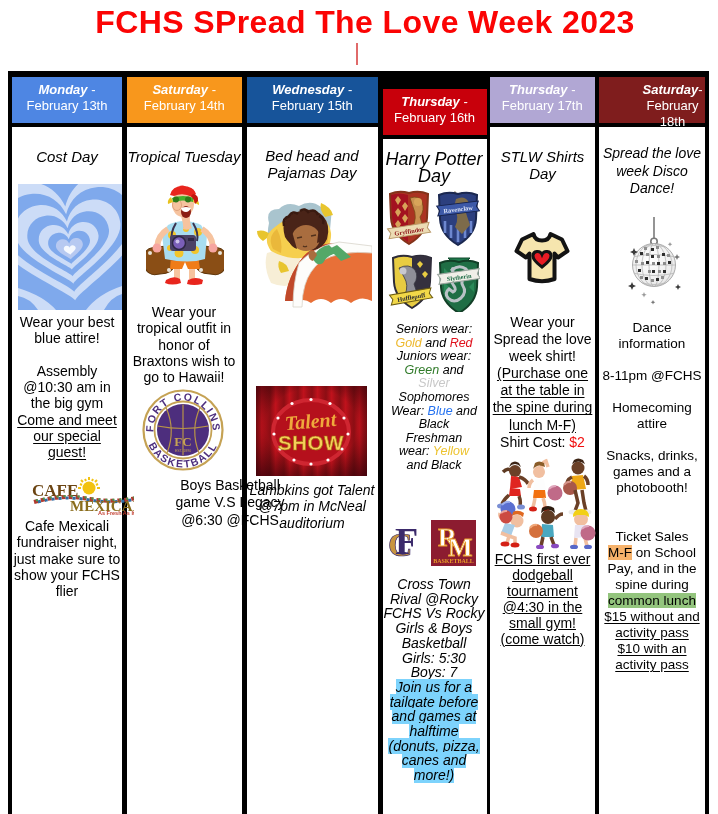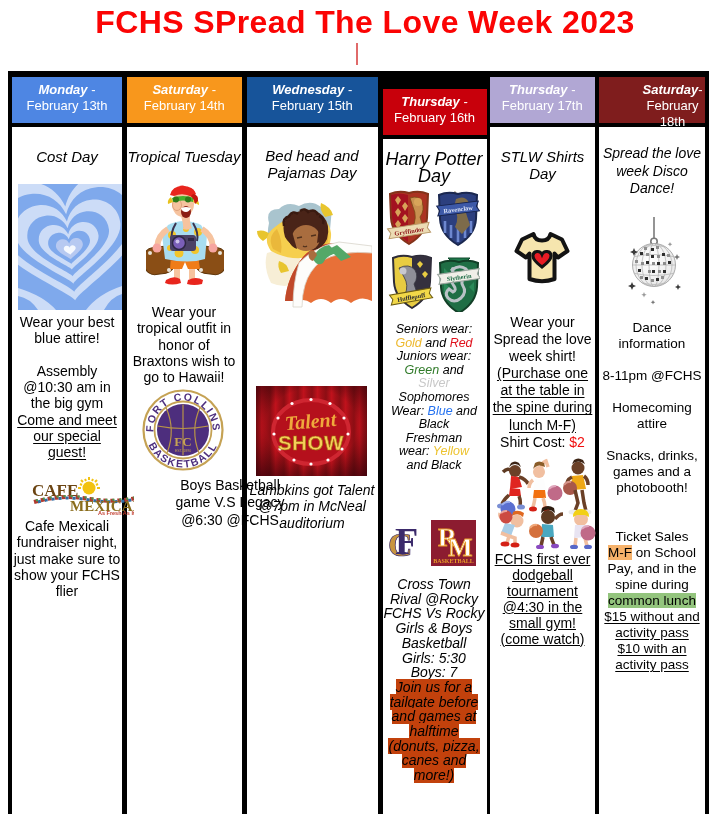--- a/index.html
+++ b/index.html
@@ -314,21 +314,21 @@
   <div class="abs" id="fcsmall" style="left:389px;top:524px;"><svg width="36" height="39" viewBox="0 0 36 39">
     <text x="-1" y="32" font-family="Liberation Serif,serif" font-weight="bold" font-size="34" fill="#c8953f" stroke="#3b2a6b" stroke-width="0.7">C</text>
     <text x="6" y="30" font-family="Liberation Serif,serif" font-weight="bold" font-size="38" fill="#3b2a6b">F</text>
   </svg></div>
   <div class="abs" id="rmlogo" style="left:431px;top:520px;"><svg width="45" height="46" viewBox="0 0 45 46">
     <rect width="45" height="46" fill="#8c1c30"></rect>
     <text x="7" y="26" font-family="Liberation Serif,serif" font-weight="bold" font-size="26" fill="#fff" stroke="#e89c28" stroke-width="0.9">R</text>
     <text x="17" y="36" font-family="Liberation Serif,serif" font-weight="bold" font-size="26" fill="#fff" stroke="#e89c28" stroke-width="0.9">M</text>
     <text x="22.5" y="43" text-anchor="middle" font-family="Liberation Serif,serif" font-weight="bold" font-size="6" fill="#e89c28">BASKETBALL</text>
   </svg></div>
-  <div class="c it" style="left:382px;width:104px;top:577px;line-height:14.7px;">Cross Town<br>Rival @Rocky<br>FCHS Vs Rocky<br>Girls &amp; Boys<br>Basketball<br>Girls: 5:30<br>Boys: 7<br><span style="background:#c2410c;">Join us for a<br>tailgate before<br>and games at<br>halftime<br>(donuts, pizza,<br>canes and<br>more!)</span></div>
+  <div class="c it" style="left:382px;width:104px;top:577px;line-height:14.7px;">Cross Town<br>Rival @Rocky<br>FCHS Vs Rocky<br>Girls &amp; Boys<br>Basketball<br>Girls: 5:30<br>Boys: 7<br><span style="background:#7dd3fc;">Join us for a<br>tailgate before<br>and games at<br>halftime<br>(donuts, pizza,<br>canes and<br>more!)</span></div>
 
   <div class="c it" style="left:490px;width:105px;top:148px;font-size:15px;line-height:17px;">STLW Shirts<br>Day</div>
   <div class="abs" id="tshirt" style="left:514px;top:230px;"><svg width="56" height="56" viewBox="0 0 56 56">
     <path d="M19.5,4 L8,9.5 L2.5,21 L12,27.5 L15.5,23.5 L15.5,49 Q28,53.5 40.5,49 L40.5,23.5 L44,27.5 L53.5,21 L48,9.5 L36.5,4 Q35,10.5 28,10.5 Q21,10.5 19.5,4 Z" fill="#f6e5ae" stroke="#131313" stroke-width="4" stroke-linejoin="round"></path>
     <path d="M28,24.5 c2,-4.5 9,-4 9,1.5 c0,4.5 -5,8 -9,11 c-4,-3 -9,-6.5 -9,-11 c0,-5.5 7,-6 9,-1.5 Z" fill="#e81c24" stroke="#131313" stroke-width="3"></path>
   </svg></div>
   <div class="c" style="left:490px;width:105px;top:314px;line-height:17.1px;">Wear your<br>Spread the love<br>week shirt!<br><u>(Purchase one<br>at the table in<br>the spine during<br>lunch M-F)</u><br>Shirt Cost: <span style="color:#f10e0e;">$2</span></div>
   <div class="abs" id="dodge" style="left:493px;top:455px;"><svg width="103" height="94" viewBox="0 0 103 94">
 
     <g>

